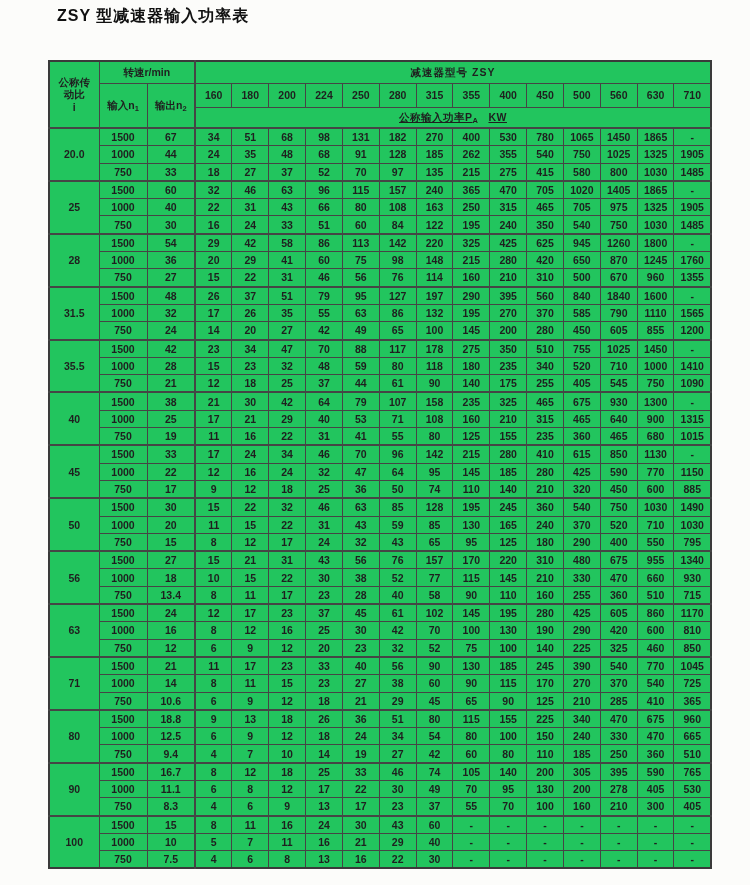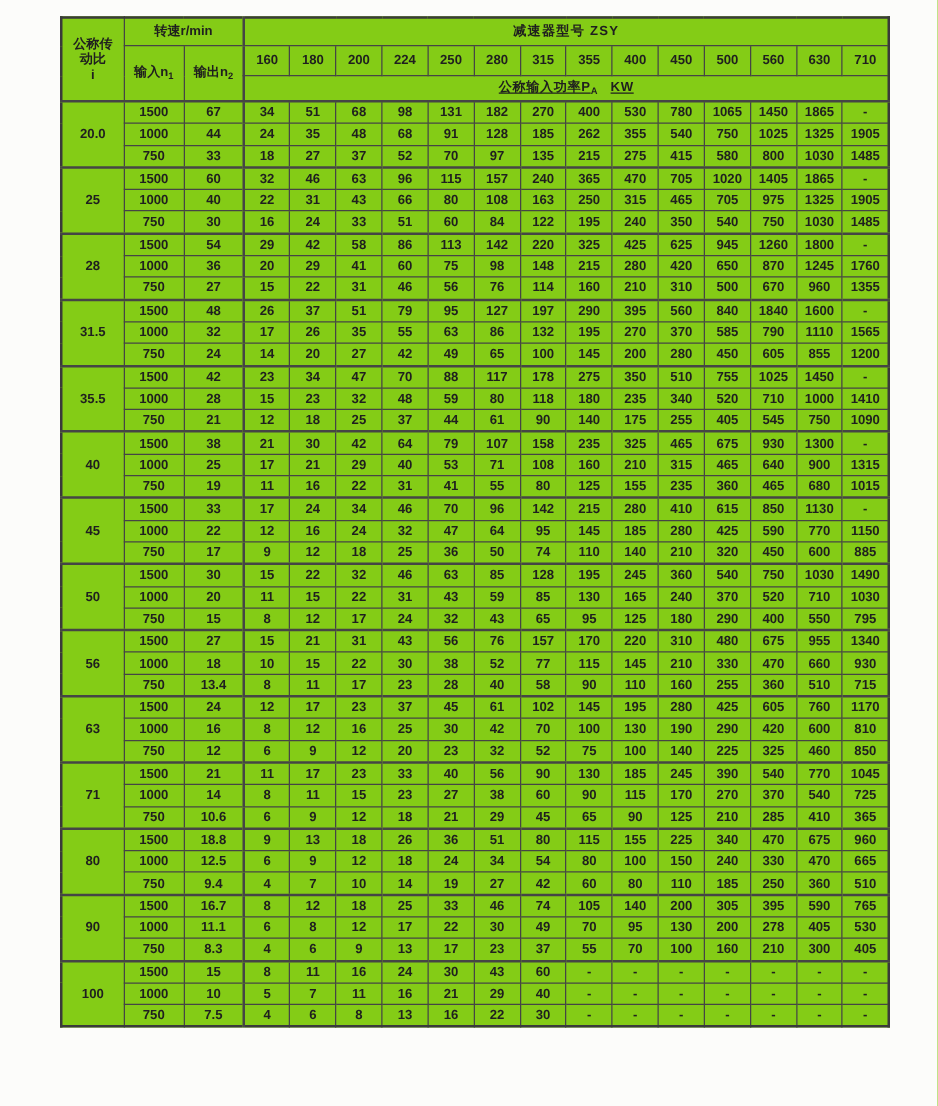--- a/index.html
+++ b/index.html
@@ -23,23 +23,23 @@
     margin: 0;
     padding: 6px 0 0 57px;
     font-size: 16px;
     font-weight: bold;
     letter-spacing: 1px;
     color: #111;
   }
   table.power-table {
     border-collapse: collapse;
     table-layout: fixed;
-    margin: 13px 0 0 48px;
+    margin: 33px 0 0 48px;
     width: 664px;
-    background: #84cc16;
+    background: #22c55e;
   }
   .power-table th, .power-table td {
     border: 1px solid #454545;
     padding: 0;
     text-align: center;
     vertical-align: middle;
     font-size: 10.5px;
     font-weight: 600;
     color: #1f1f1f;
     line-height: 1.15;
@@ -67,20 +67,21 @@
     font-size: 7.5px;
     vertical-align: -2px;
     line-height: 0;
   }
   .kw-gap { margin-left: 10px; }
 </style>
 </head>
 <body>
 
 <div class="page">
+  <h1 class="title">ZSY 型减速器输入功率表</h1>
 
   <table class="power-table">
     <colgroup>
       <col style="width:50px">
       <col style="width:48px">
       <col style="width:48px">
     </colgroup>
     <thead>
       <tr class="hdr-r1">
         <th class="ratio-head" rowspan="3">
@@ -618,21 +619,21 @@
           <td>23</td>
           <td>37</td>
           <td>45</td>
           <td>61</td>
           <td>102</td>
           <td>145</td>
           <td>195</td>
           <td>280</td>
           <td>425</td>
           <td>605</td>
-          <td>760</td>
+          <td>860</td>
           <td>1170</td>
         </tr>
         <tr>
           <td>1000</td>
           <td class="col-n2-border">16</td>
           <td>8</td>
           <td>12</td>
           <td>16</td>
           <td>25</td>
           <td>30</td>

